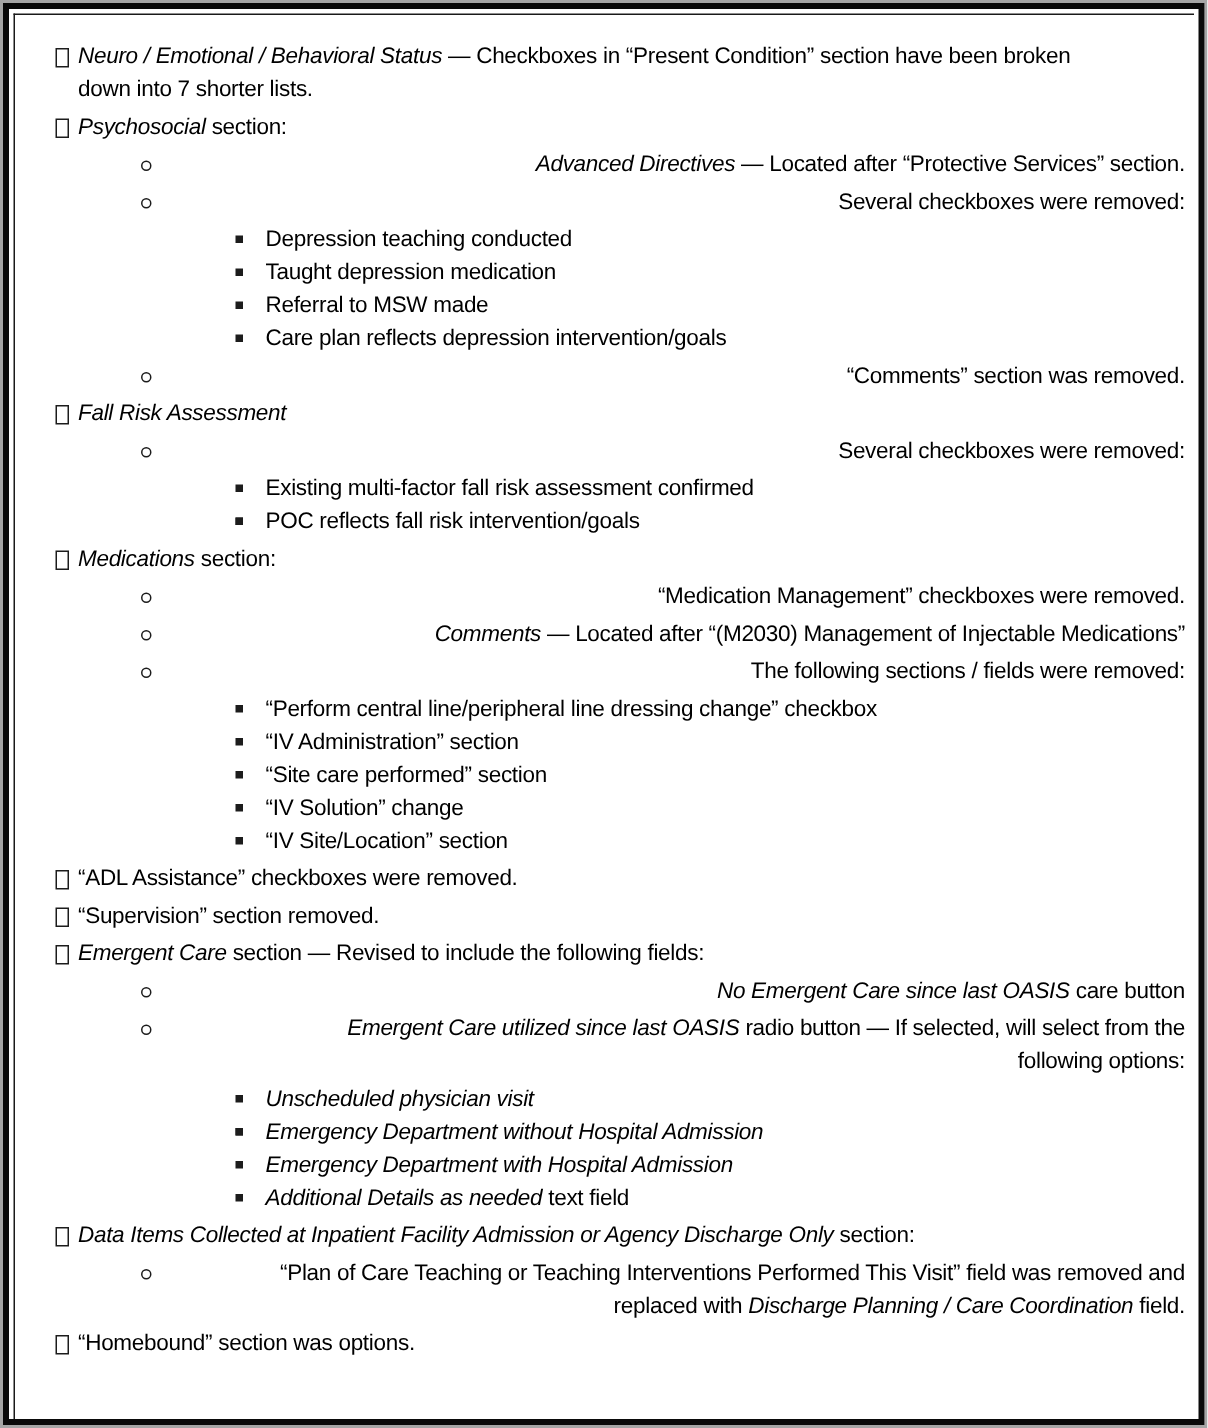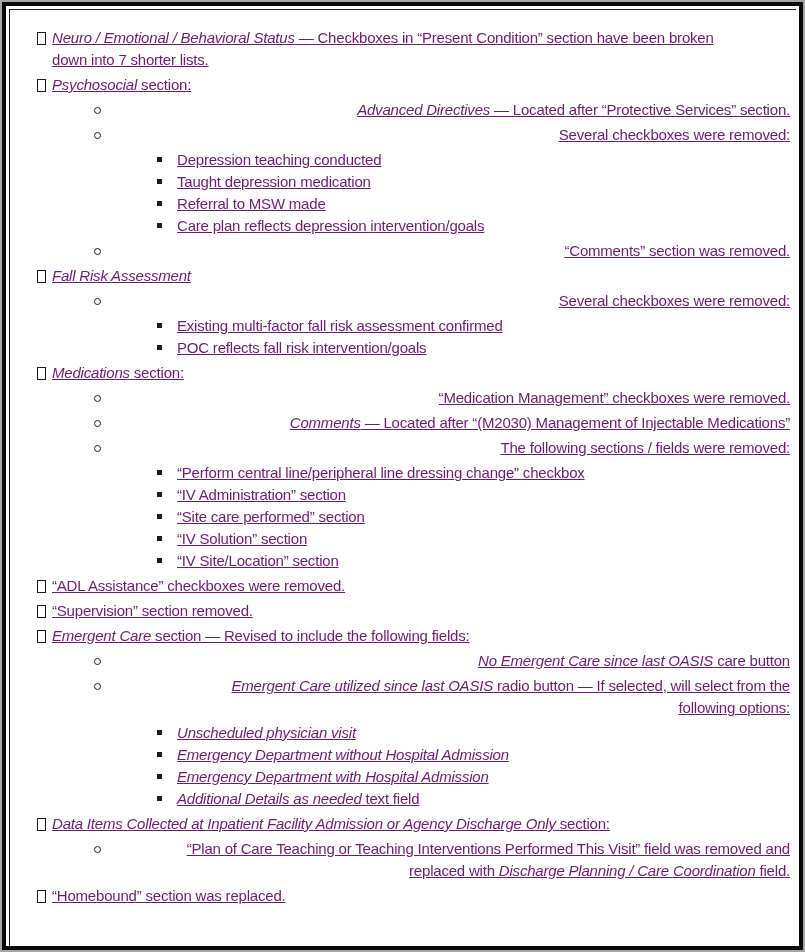--- a/index.html
+++ b/index.html
@@ -31,22 +31,21 @@
     overflow: hidden;
     padding: 14px 6px 0 0;
   }
   ul.change-list {
     list-style: none;
     margin: 0;
     padding: 0;
     font-size: 15px;
     line-height: 22px;
     letter-spacing: -0.2px;
-    color: #701a75;
-    text-decoration: underline;
+    color: #000000;
   }
   ul.change-list li { position: relative; }
   li.l1 { padding-left: 42px;  margin: 3px 0; }
   li.l2 { padding-left: 102px; margin: 3px 0; text-align: right; }
   li.l3 { padding-left: 167px; margin: 0; }
   .bullet { position: absolute; display: block; }
   .b1 {
     left: 27px; top: 5px;
     width: 7px; height: 11px;
     border: 1px solid #1c1c1c;
@@ -194,21 +193,21 @@
           </li>
           <li class="l3">
             <span class="bullet b3"></span>
             <div>
               <div class="line"><span>“Site care performed” section</span></div>
             </div>
           </li>
           <li class="l3">
             <span class="bullet b3"></span>
             <div>
-              <div class="line"><span>“IV Solution” section</span></div>
+              <div class="line"><span>“IV Solution” change</span></div>
             </div>
           </li>
           <li class="l3">
             <span class="bullet b3"></span>
             <div>
               <div class="line"><span>“IV Site/Location” section</span></div>
             </div>
           </li>
           <li class="l1">
             <span class="bullet b1"></span>
@@ -277,19 +276,19 @@
           <li class="l2">
             <span class="bullet b2"></span>
             <div>
               <div class="line"><span>“Plan of Care Teaching or Teaching Interventions Performed This Visit” field was removed and</span></div>
               <div class="line"><span>replaced with </span><em>Discharge Planning / Care Coordination</em><span> field.</span></div>
             </div>
           </li>
           <li class="l1">
             <span class="bullet b1"></span>
             <div>
-              <div class="line"><span>“Homebound” section was replaced.</span></div>
+              <div class="line"><span>“Homebound” section was options.</span></div>
             </div>
           </li>
         </ul>
     </div>
   </div>
 </div>
 
 </body></html>

